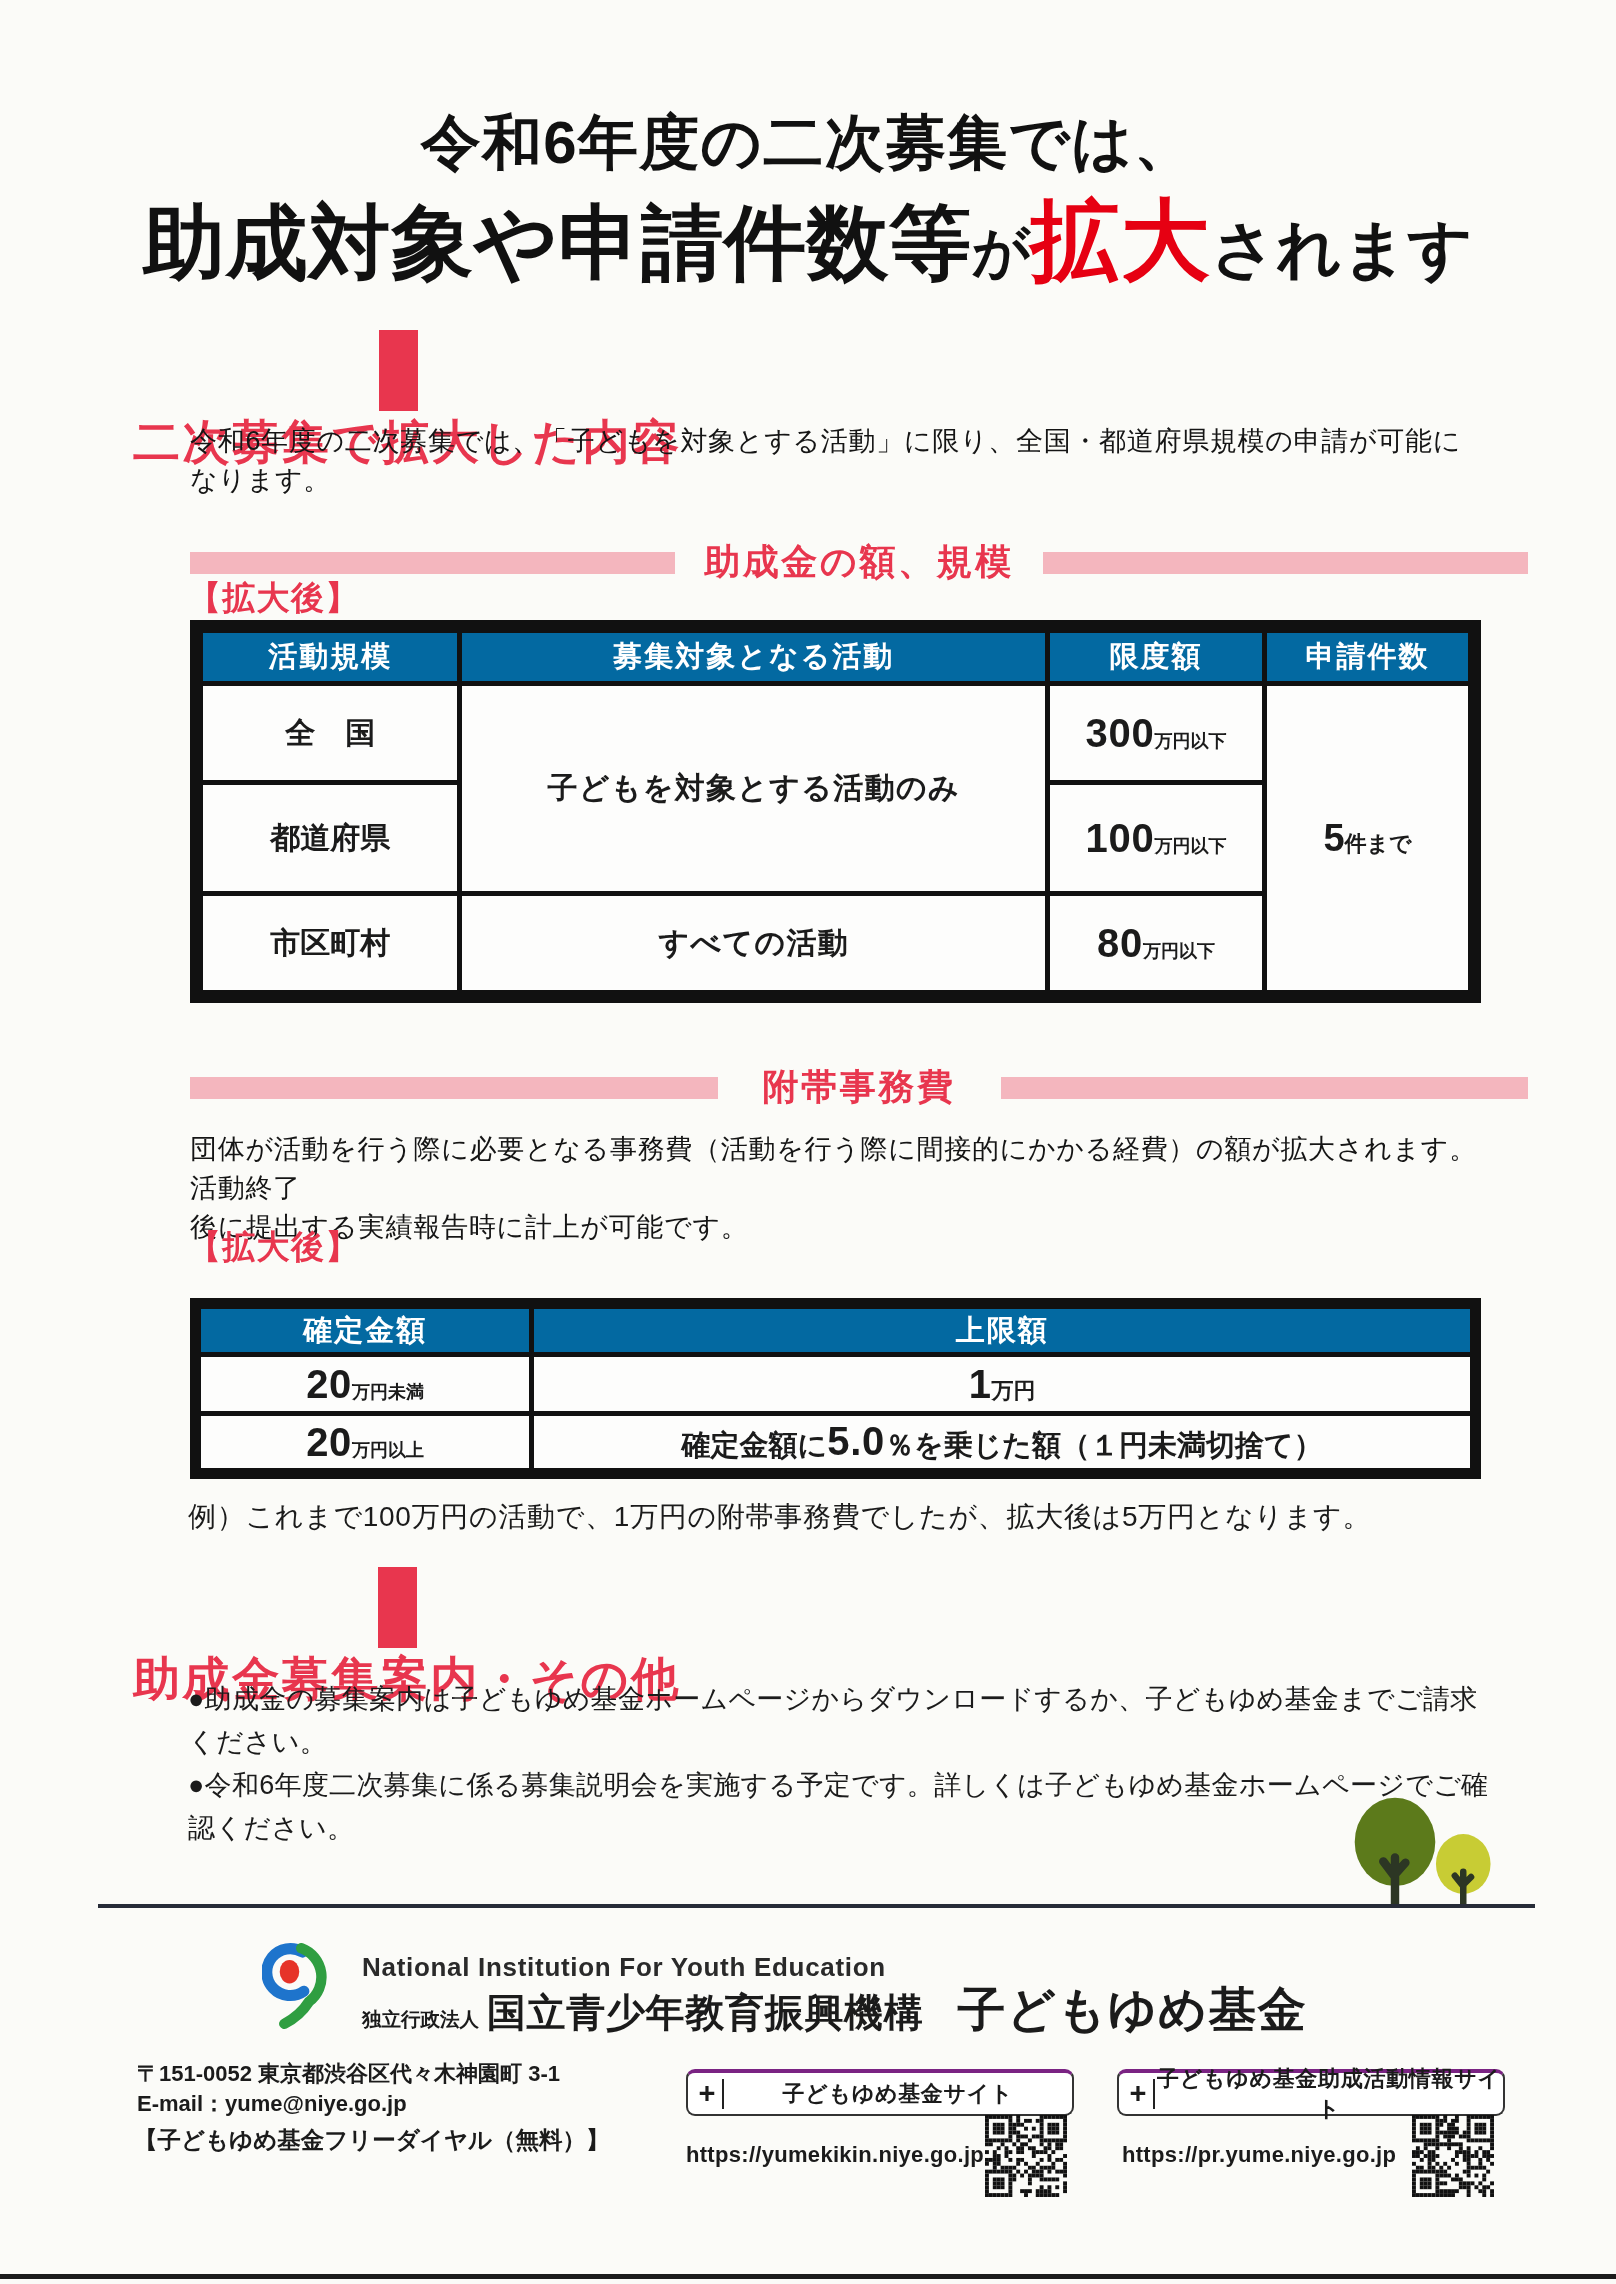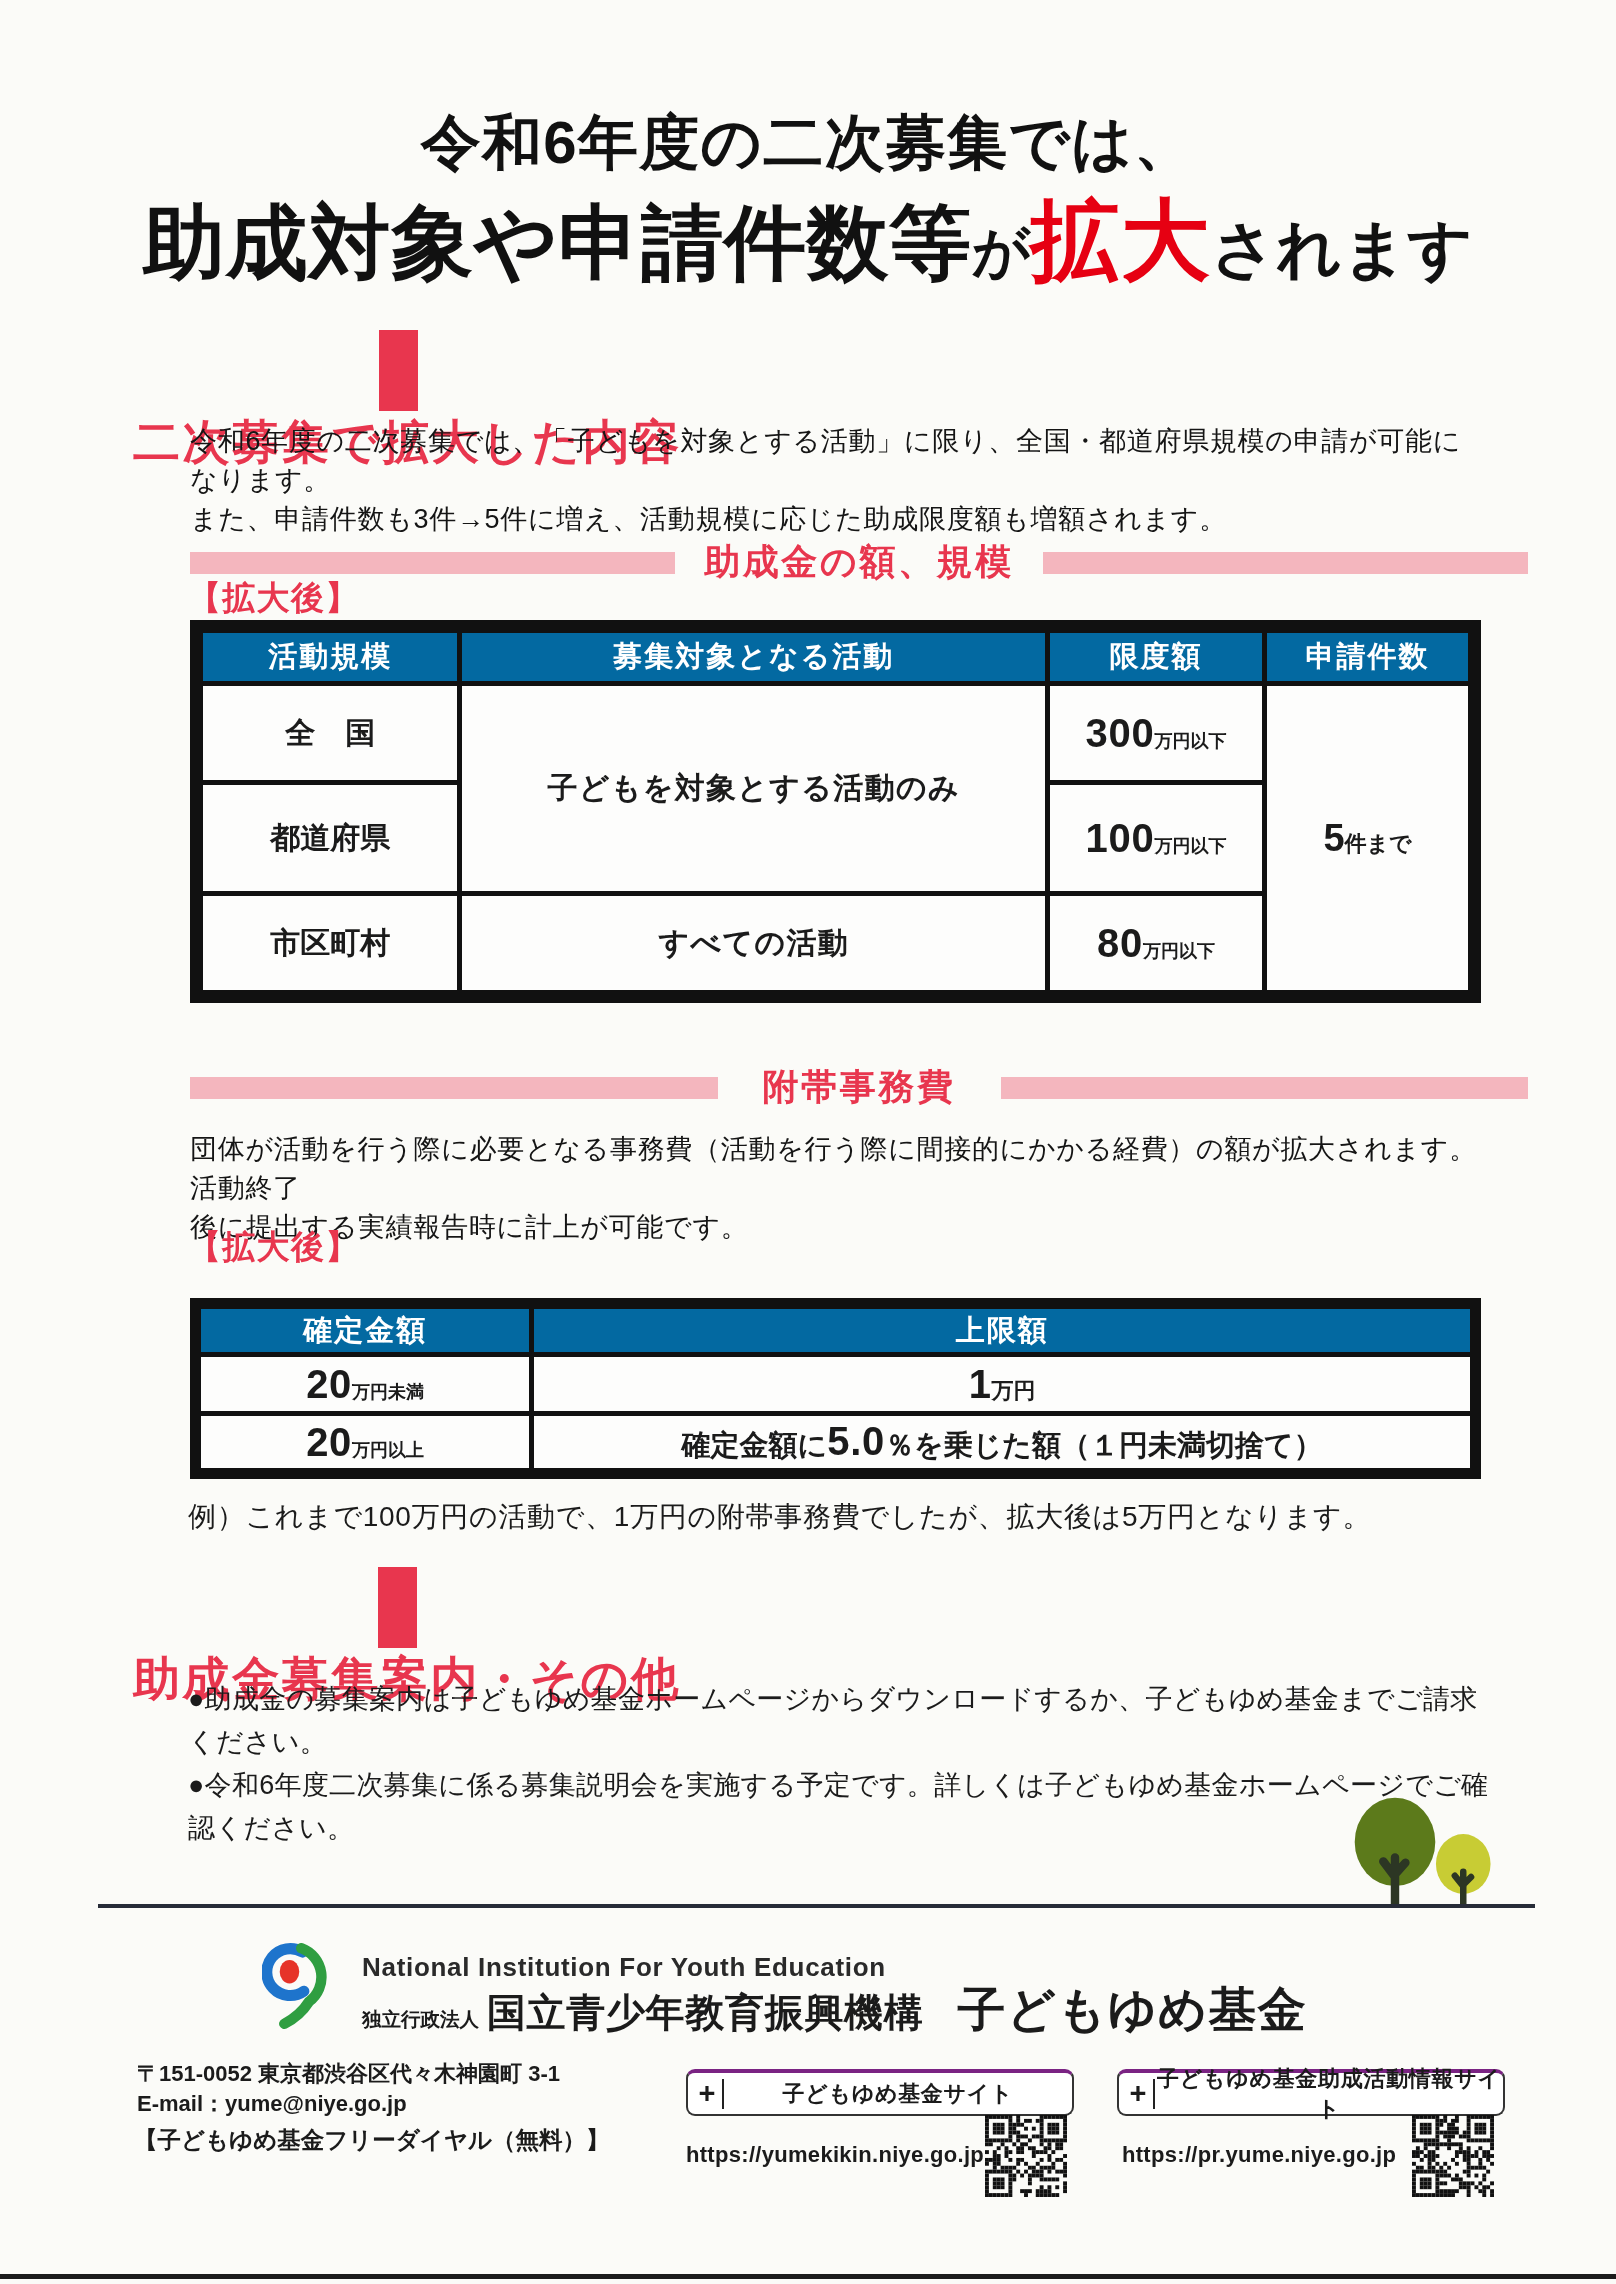--- a/index.html
+++ b/index.html
@@ -111,21 +111,20 @@
     <span class="t-main">助成対象や申請件数等</span><span class="t-ga">が</span><span class="t-hl">拡大</span><span class="t-suf">されます</span>
   </div>
 
   <div class="sec-head sec-head-1">
     <span class="bar"></span>
     <h2>二次募集で拡大した内容</h2>
   </div>
 
   <div class="body-par body-1">
     <div>令和6年度の二次募集では、「子どもを対象とする活動」に限り、全国・都道府県規模の申請が可能になります。</div>
-    <div>また、申請件数も3件→5件に増え、活動規模に応じた助成限度額も増額されます。</div>
   </div>
 
   <div class="subtt subtt-1">
     <span class="pbar"></span>
     <span class="stx">助成金の額、規模</span>
     <span class="pbar"></span>
   </div>
   <div class="kakudai kakudai-1">【拡大後】</div>
 
   <table class="dtab tab-1">

